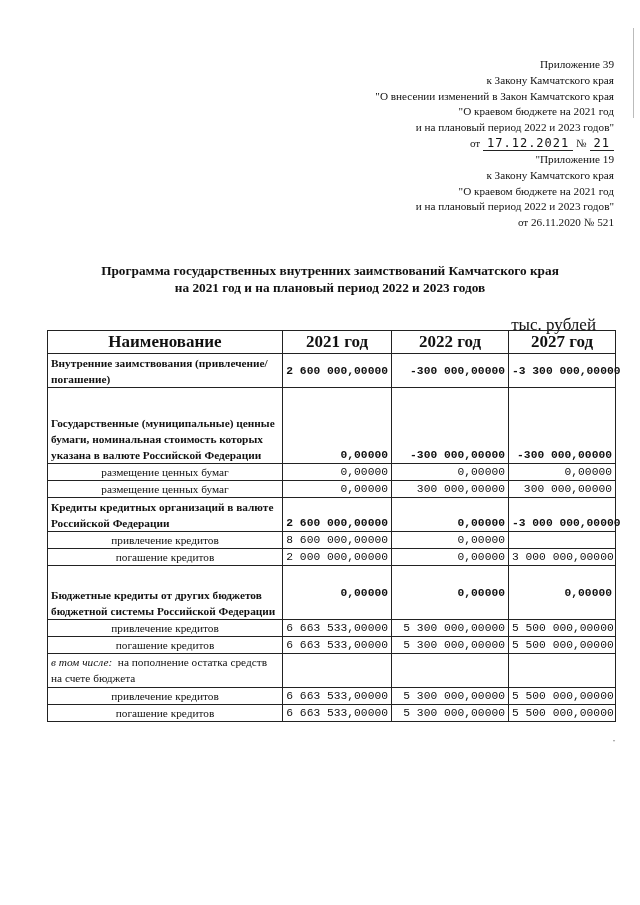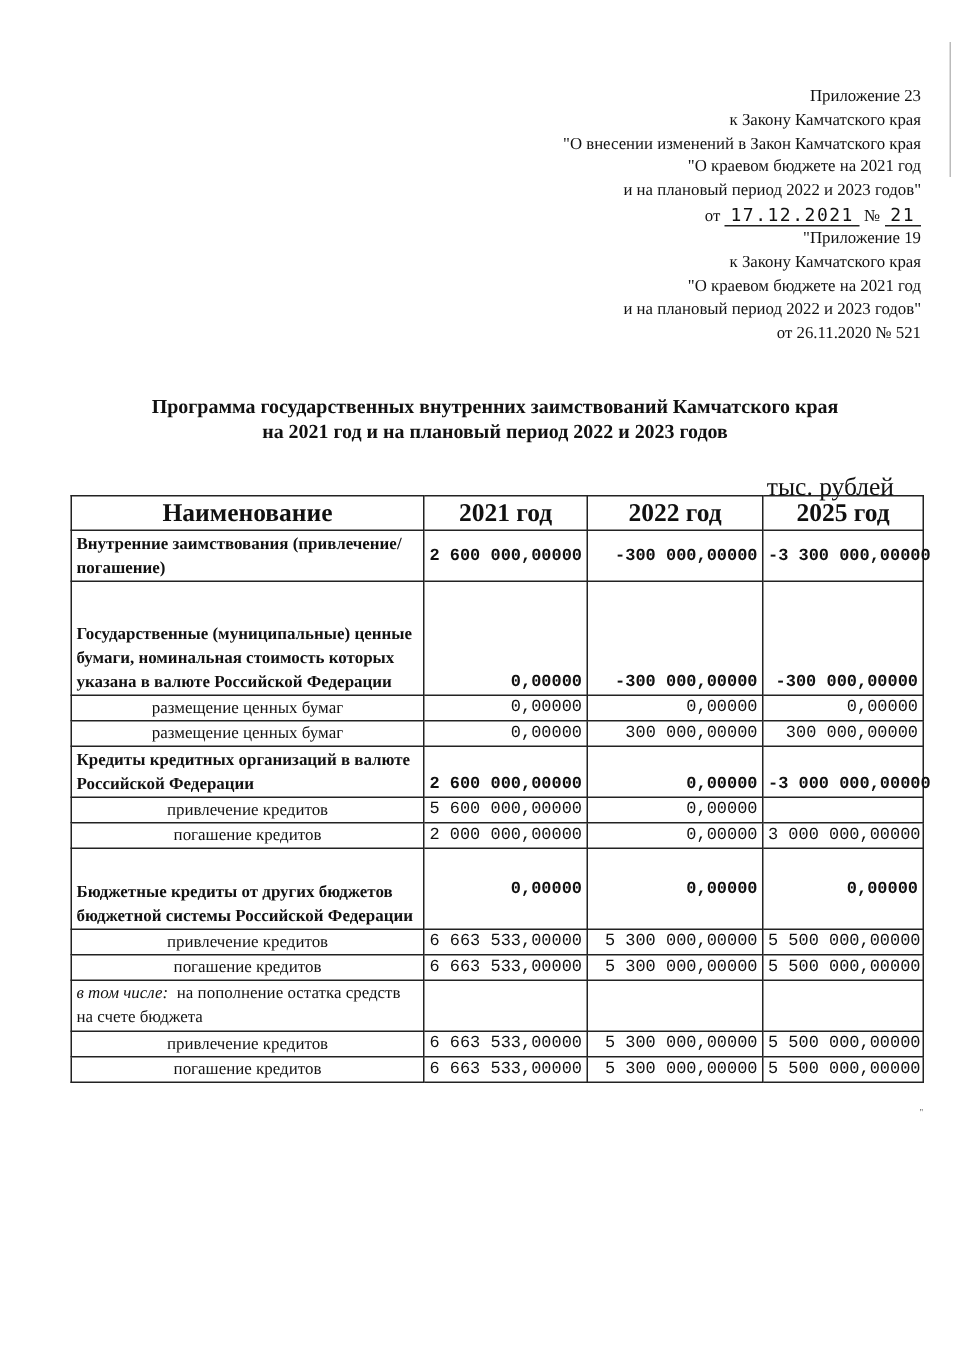--- a/index.html
+++ b/index.html
@@ -22,21 +22,21 @@
   .mid td.num { vertical-align: middle; }
   .ital { font-style: italic; }
   .tick { position: absolute; left: 613px; top: 739px; font-size: 6px; color: #555; }
 </style>
 </head>
 <body>
 
 <div class="edge-line"></div>
 
 <div class="appendix a1">
-  <div>Приложение 23</div>
+  <div>Приложение 39</div>
   <div>к Закону Камчатского края</div>
   <div>"О внесении изменений в Закон Камчатского края</div>
   <div>"О краевом бюджете на 2021 год</div>
   <div>и на плановый период 2022 и 2023 годов"</div>
   <div class="dateline">
     <span>от</span>
     <span class="hand">17.12.2021</span>
     <span>№</span>
     <span class="hand">21</span>
   </div>
@@ -62,21 +62,21 @@
       <col class="c0">
       <col class="c1">
       <col class="c2">
       <col class="c3">
     </colgroup>
   <thead>
     <tr>
       <th>Наименование</th>
       <th>2021 год</th>
       <th>2022 год</th>
-      <th>2025 год</th>
+      <th>2027 год</th>
     </tr>
   </thead>
   <tbody>
     <tr class="mid" style="height:34px">
       <td class="bold" style="vertical-align:middle">Внутренние заимствования (привлечение/погашение)</td>
       <td class="num bold">2 600 000,00000</td>
       <td class="num bold">-300 000,00000</td>
       <td class="num bold">-3 300 000,00000</td>
     </tr>
     <tr style="height:76px">
@@ -98,21 +98,21 @@
       <td class="num">300 000,00000</td>
     </tr>
     <tr style="height:34px">
       <td class="bold">Кредиты кредитных организаций в валюте Российской Федерации</td>
       <td class="num bold">2 600 000,00000</td>
       <td class="num bold">0,00000</td>
       <td class="num bold">-3 000 000,00000</td>
     </tr>
     <tr>
       <td class="sub">привлечение кредитов</td>
-      <td class="num">5 600 000,00000</td>
+      <td class="num">8 600 000,00000</td>
       <td class="num">0,00000</td>
       <td class="num"></td>
     </tr>
     <tr>
       <td class="sub">погашение кредитов</td>
       <td class="num">2 000 000,00000</td>
       <td class="num">0,00000</td>
       <td class="num">3 000 000,00000</td>
     </tr>
     <tr class="mid" style="height:54px">

